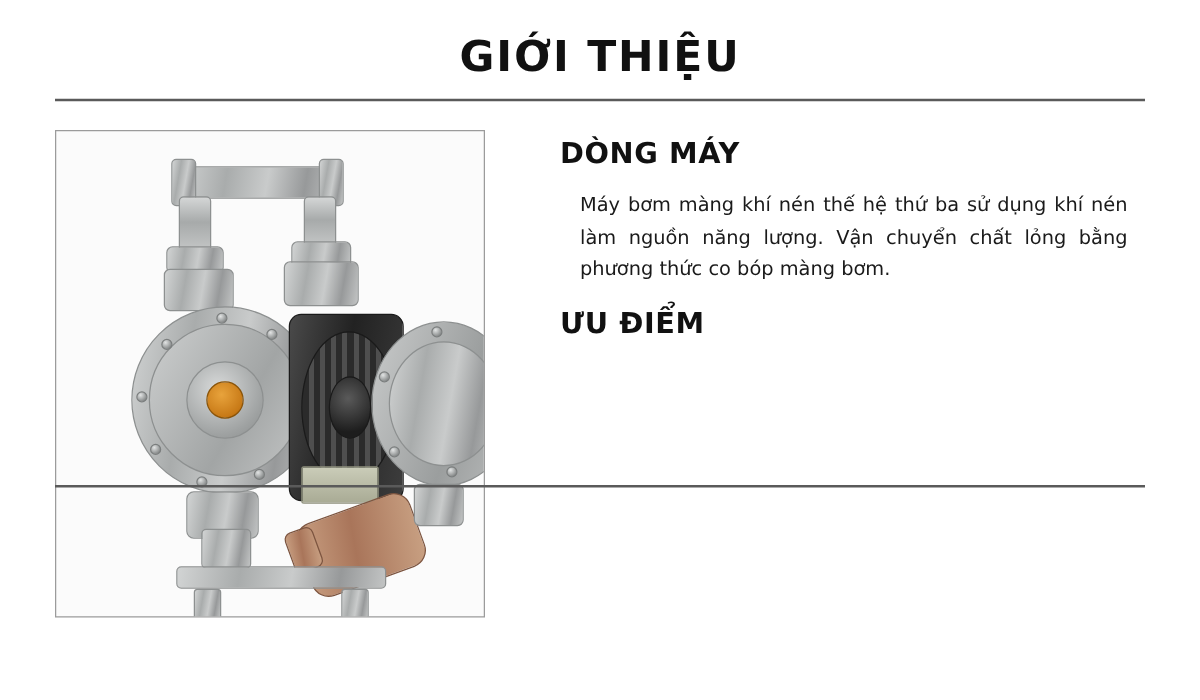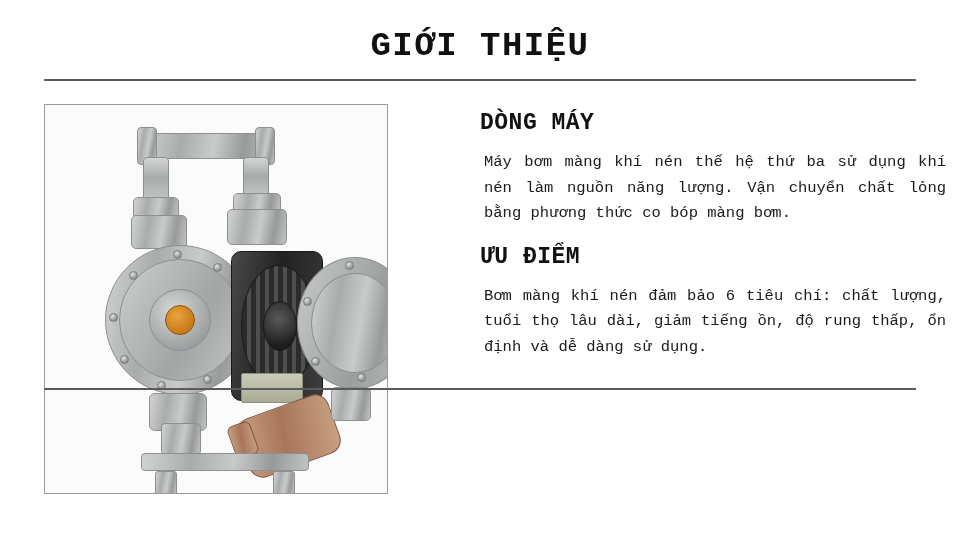--- a/index.html
+++ b/index.html
@@ -12,21 +12,20 @@
     background: #ffffff;
     font-family: "DejaVu Sans", "Liberation Sans", sans-serif;
     color: #1a1a1a;
     overflow: hidden;
   }
   .slide {
     position: relative;
     width: 960px;
     height: 412px;
     box-sizing: border-box;
-    font-family: Liberation Mono, monospace;
   }
   .slide-title {
     text-align: center;
     font-size: 34px;
     font-weight: bold;
     letter-spacing: 1.5px;
     color: #111111;
     padding-top: 26px;
     line-height: 1.2;
   }
@@ -44,21 +43,20 @@
     height: 2px;
     background: #5a5a5a;
   }
   .content {
     position: absolute;
     top: 104px;
     left: 0;
     right: 0;
     display: flex;
     align-items: flex-start;
-    gap: 32px;
   }
   .image-panel {
     width: 348px;
     margin-left: 44px;
     flex: 0 0 auto;
   }
   .photo-frame {
     width: 344px;
     height: 390px;
     border: 1px solid #9b9b9b;
@@ -80,21 +78,21 @@
     margin: 6px 0 14px 0;
   }
   .section-heading.second {
     margin-top: 17px;
   }
   .body-text {
     font-size: 15.5px;
     line-height: 1.65;
     text-align: justify;
     color: #1a1a1a;
-    margin: 4px;
+    margin: 16px;
   }
   .body-text + .body-text {
     margin-top: 0px;
   }
 
   
   .pump {
     position: absolute;
     left: 0; top: 0; right: 0; bottom: 0;
   }
@@ -198,19 +196,18 @@
         </div>
       </div>
     </div>
 
     <div class="text-panel">
 
       <div class="section-heading">DÒNG MÁY</div>
       <p class="body-text">Máy bơm màng khí nén thế hệ thứ ba sử dụng khí nén làm nguồn năng lượng. Vận chuyển chất lỏng bằng phương thức co bóp màng bơm.</p>
 
       <div class="section-heading second">ƯU ĐIỂM</div>
-      <p class="body-text">Bơm màng khí nén đảm bảo 6 tiêu chí: chất lượng, tuổi thọ lâu dài, giảm tiếng ồn, độ rung thấp, ổn định và dễ dàng sử dụng.</p>
 
     </div>
   </div>
 
   <div class="rule-bottom"></div>
 </div>
 
 </body></html>

